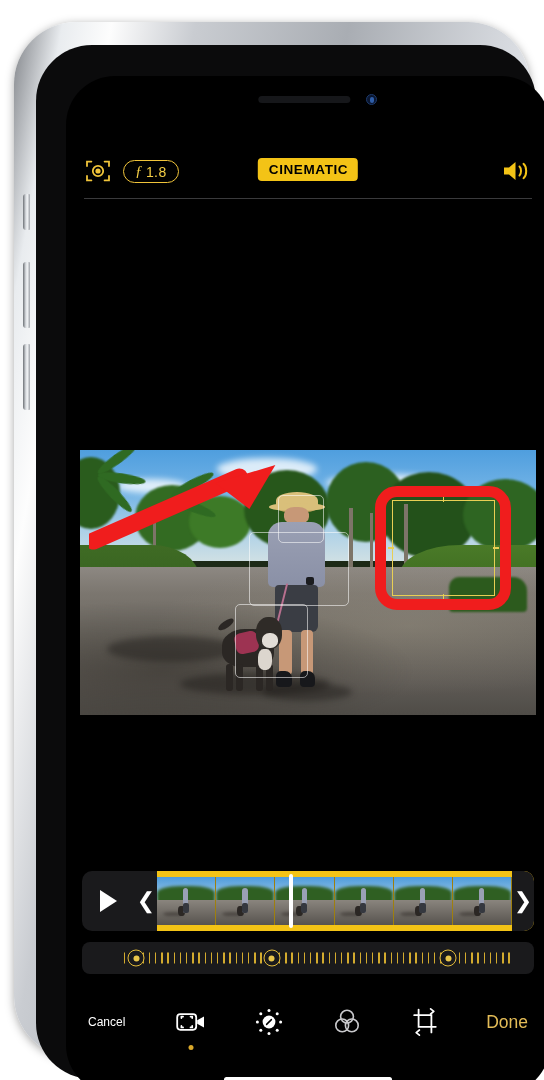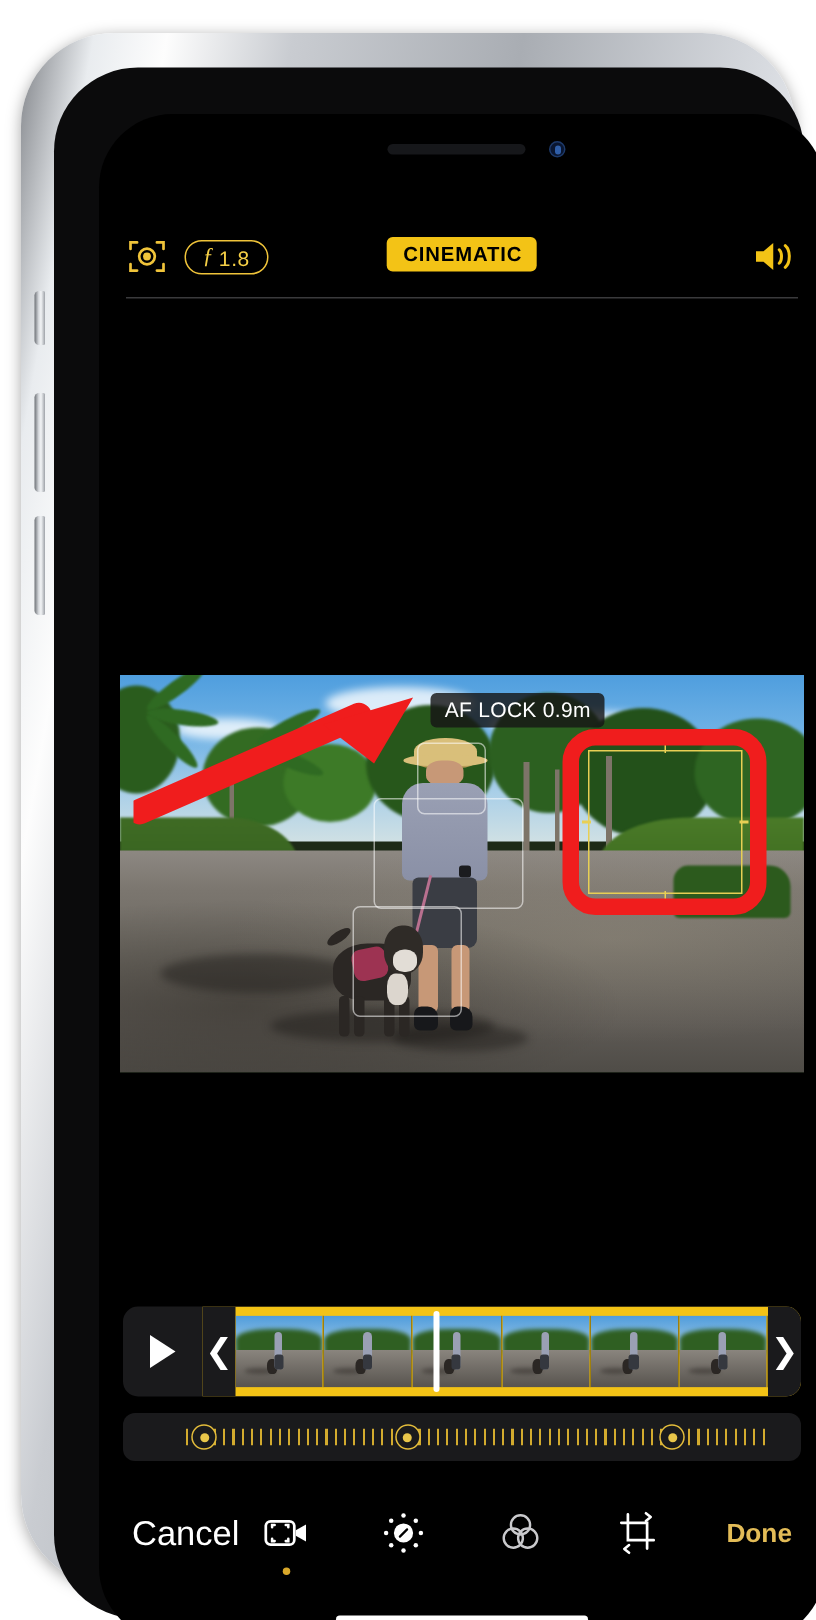--- a/index.html
+++ b/index.html
@@ -290,24 +290,24 @@
   .keyframe-marker::after{
     content:""; width:6px; height:6px; border-radius:50%; background:#e9c64a;
   }
 
   
   #bottom-toolbar{
     position:absolute; left:0; top:915px; width:484px; height:62px;
     display:flex; align-items:center;
   }
   #cancel-button{
-    position:absolute; left:22px; color:#fff; font-size:23px;text-align:right;
+    position:absolute; left:22px; color:#fff; font-size:12px;text-align:right;
   }
   #done-button{
-    position:absolute; right:22px; color:#e3bc57; font-size:17.5px;font-weight:bold;
+    position:absolute; right:22px; color:#e3bc57; font-size:17.5px;
   }
   #tool-icons{
     position:absolute; left:50%; transform:translateX(-50%);
     display:flex; align-items:center; gap:48px;
   }
   .tool-item{ position:relative; width:30px; height:30px; display:flex; align-items:center; justify-content:center; }
   #active-tool-dot{
     position:absolute; left:50%; transform:translateX(-50%); bottom:-13px;
     width:5px; height:5px; border-radius:50%; background:#d9a82a;
   }
@@ -421,21 +421,20 @@
           <div id="dog-harness"></div>
           <div id="dog-chest"></div>
           <div id="dog-head"></div>
           <div id="dog-muzzle"></div>
         </div>
 
         <div class="track-box" id="track-box-face"></div>
         <div class="track-box" id="track-box-body"></div>
         <div class="track-box" id="track-box-dog"></div>
 
-        <div id="af-lock-badge">AF LOCK 0.9m</div>
 
         <div id="focus-box-yellow">
           <span class="focus-tick t-top"></span>
           <span class="focus-tick t-bottom"></span>
           <span class="focus-tick t-left"></span>
           <span class="focus-tick t-right"></span>
         </div>
 
         <div id="annotation-red-rect"></div>
 

